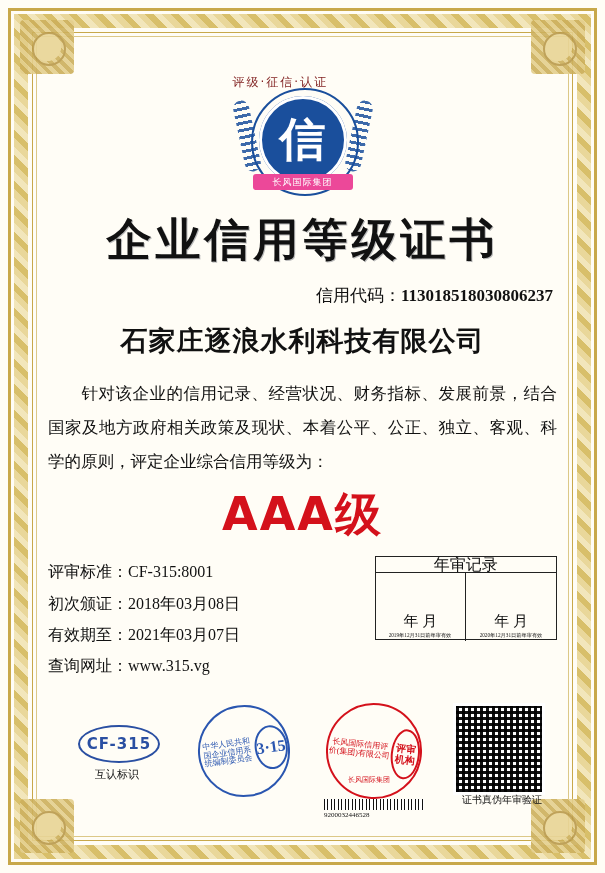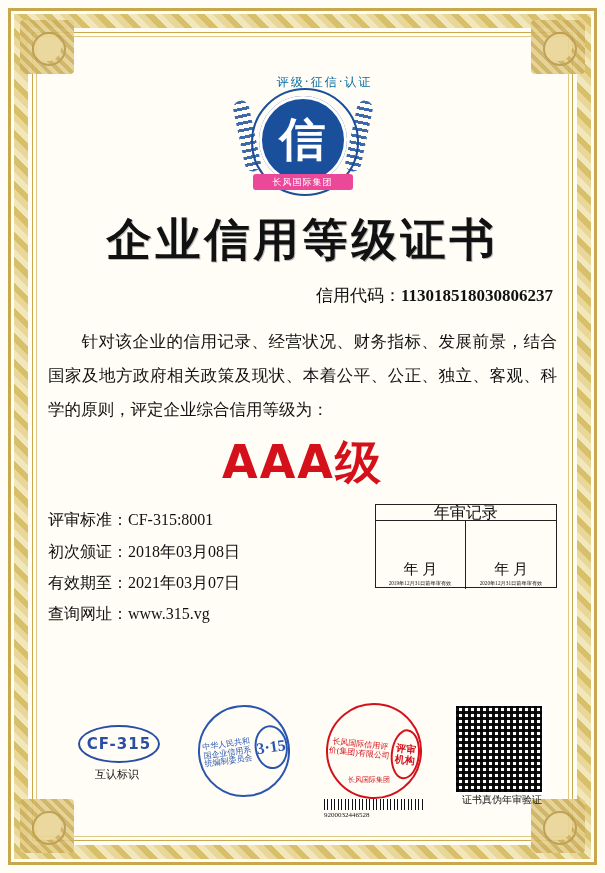--- a/index.html
+++ b/index.html
@@ -58,22 +58,22 @@
 
   .content{
     position:absolute;left:48px;top:46px;right:48px;bottom:46px;
   }
 
   
   .logo-wrap{
     width:140px;height:120px;margin:28px auto 0;position:relative;
   }
   .logo-arc-top{
-    position:absolute;top:0;left:0;width:140px;text-align:right;
-    font-size:12px;color:#0369a1;letter-spacing:2px;font-family:"DejaVu Sans", sans-serif;
+    position:absolute;top:0;left:0;width:140px;text-align:left;
+    font-size:12px;color:#7f1d1d;letter-spacing:2px;font-family:"DejaVu Sans", sans-serif;
   }
   .logo-circle{
     position:absolute;left:26px;top:22px;width:88px;height:88px;border-radius:50%;
     background:#1a4f9c;color:#fff;
     display:flex;align-items:center;justify-content:center;
     font-size:46px;font-weight:bold;font-family:"DejaVu Sans", sans-serif;
     box-shadow:0 0 0 3px #fff inset;
   }
   .logo-ring{
     position:absolute;left:18px;top:14px;width:104px;height:104px;border-radius:50%;
@@ -262,20 +262,21 @@
       <div class="logo-circle">信</div>
       <div class="logo-bottom-band">长风国际集团</div>
     </div>
 
     <div class="title">企业信用等级证书</div>
 
     <div class="code-line">
       <span>信用代码：</span><b>113018518030806237</b>
     </div>
 
+    <div class="company">石家庄逐浪水利科技有限公司</div>
 
     <div class="para"><span class="indent"></span><span>针对该企业的信用记录、经营状况、财务指标、发展前景，结合国家及地方政府相关政策及现状、本着公平、公正、独立、客观、科学的原则，评定企业综合信用等级为：</span></div>
 
     <div class="grade">AAA级</div>
 
     <div class="info-row">
       <div class="info-left">
         <div>评审标准：CF-315:8001</div>
         <div>初次颁证：2018年03月08日</div>
         <div>有效期至：2021年03月07日</div>

